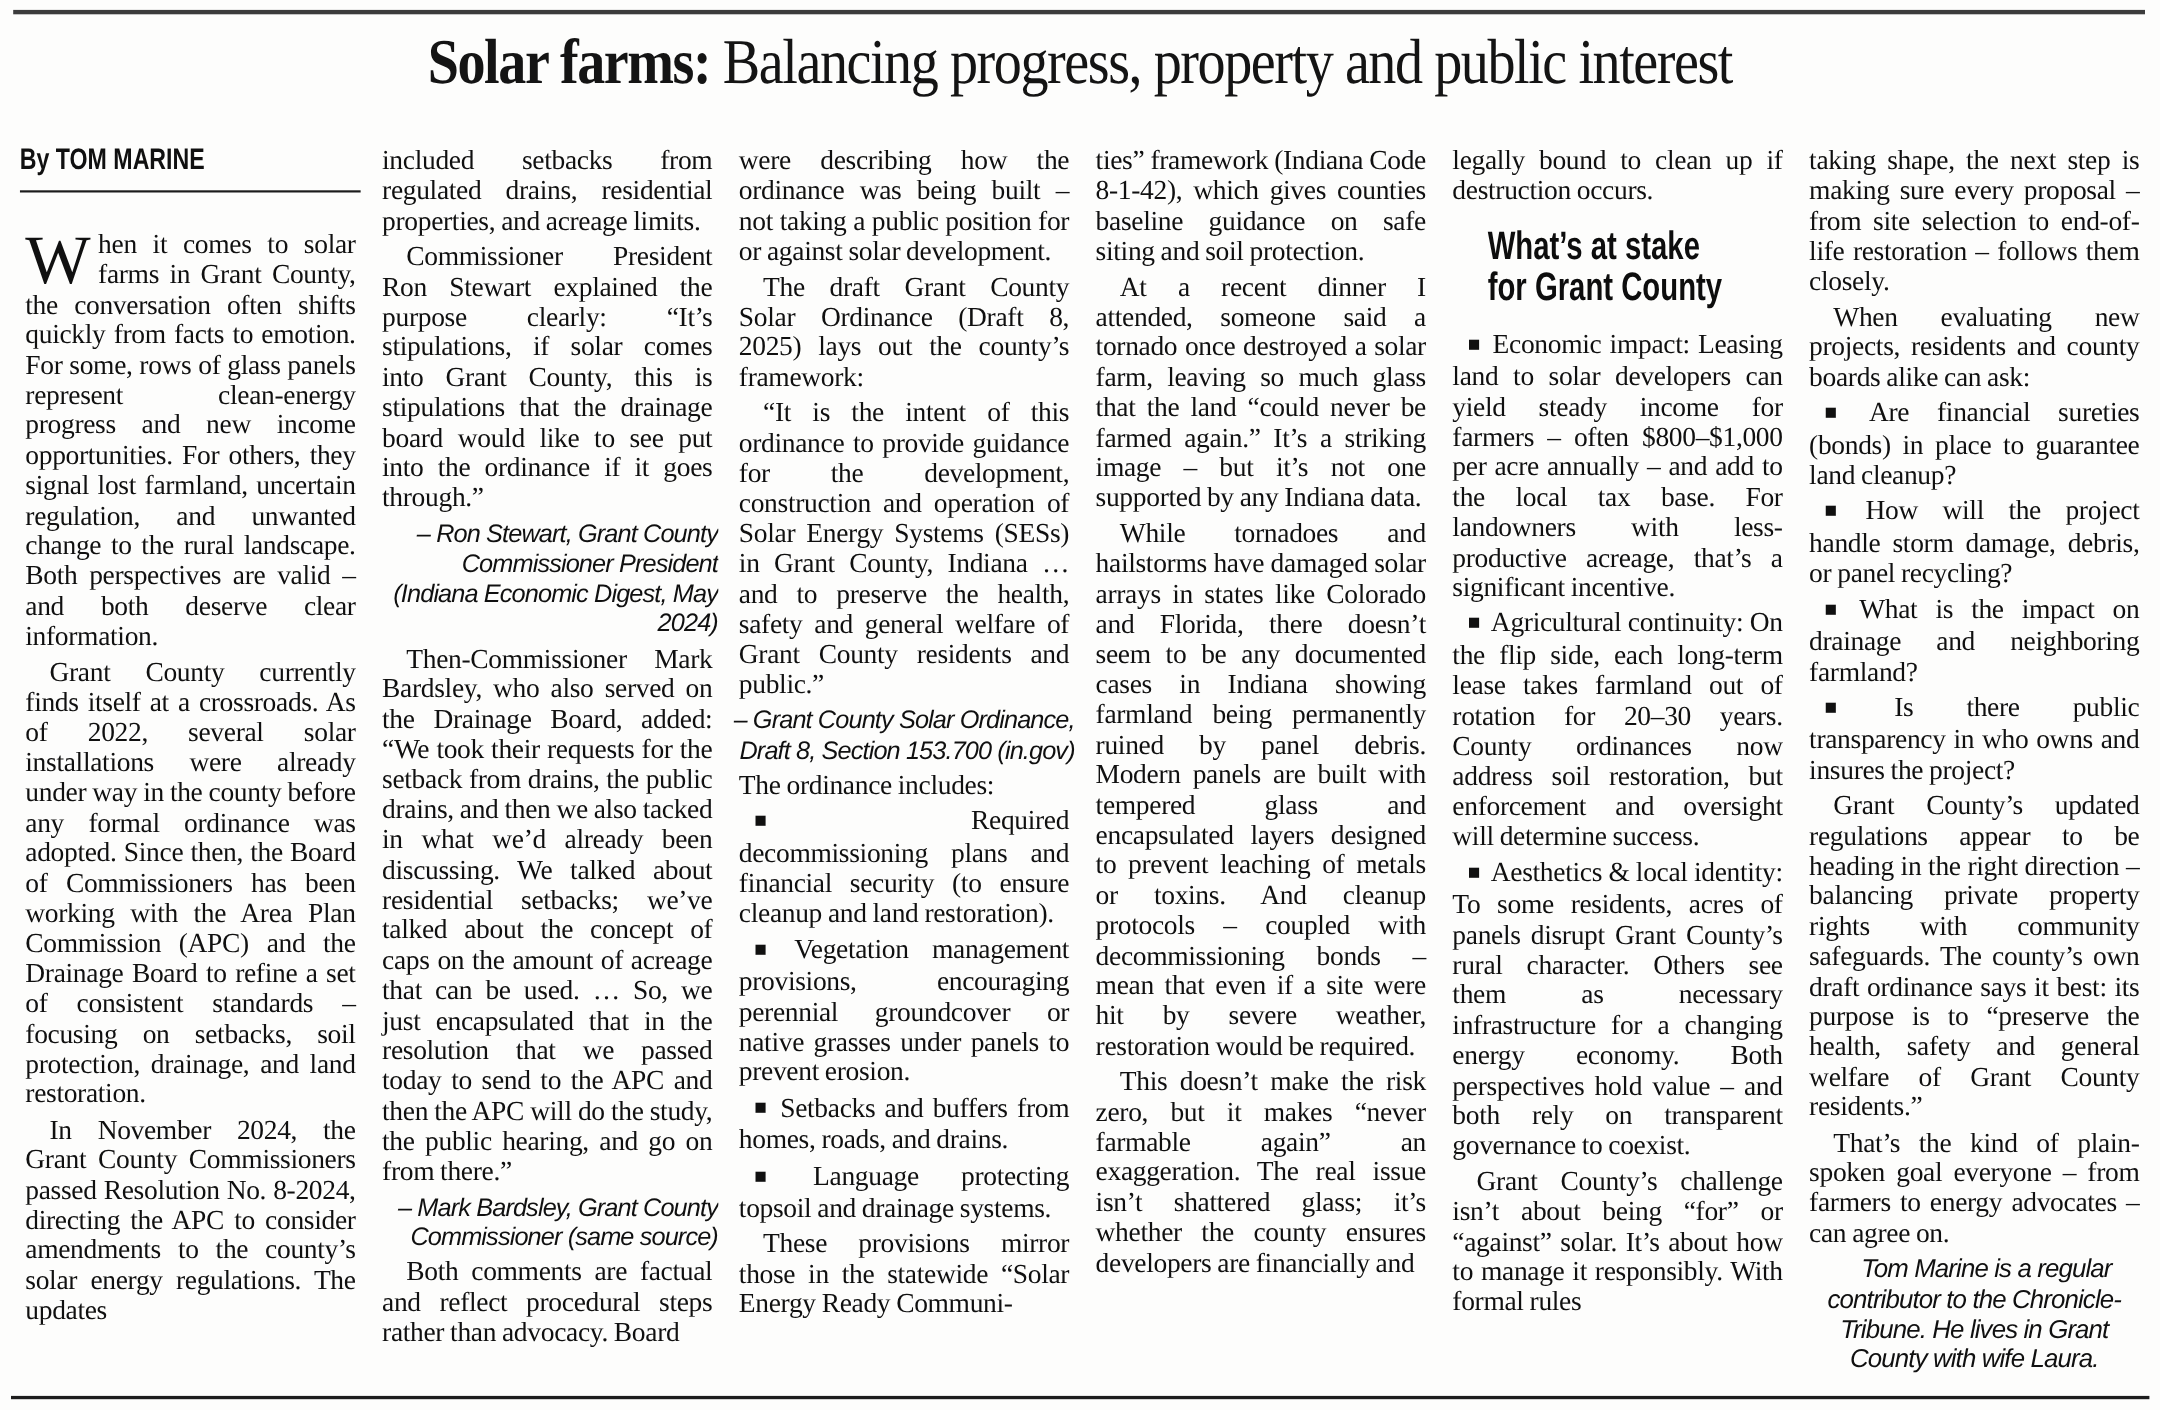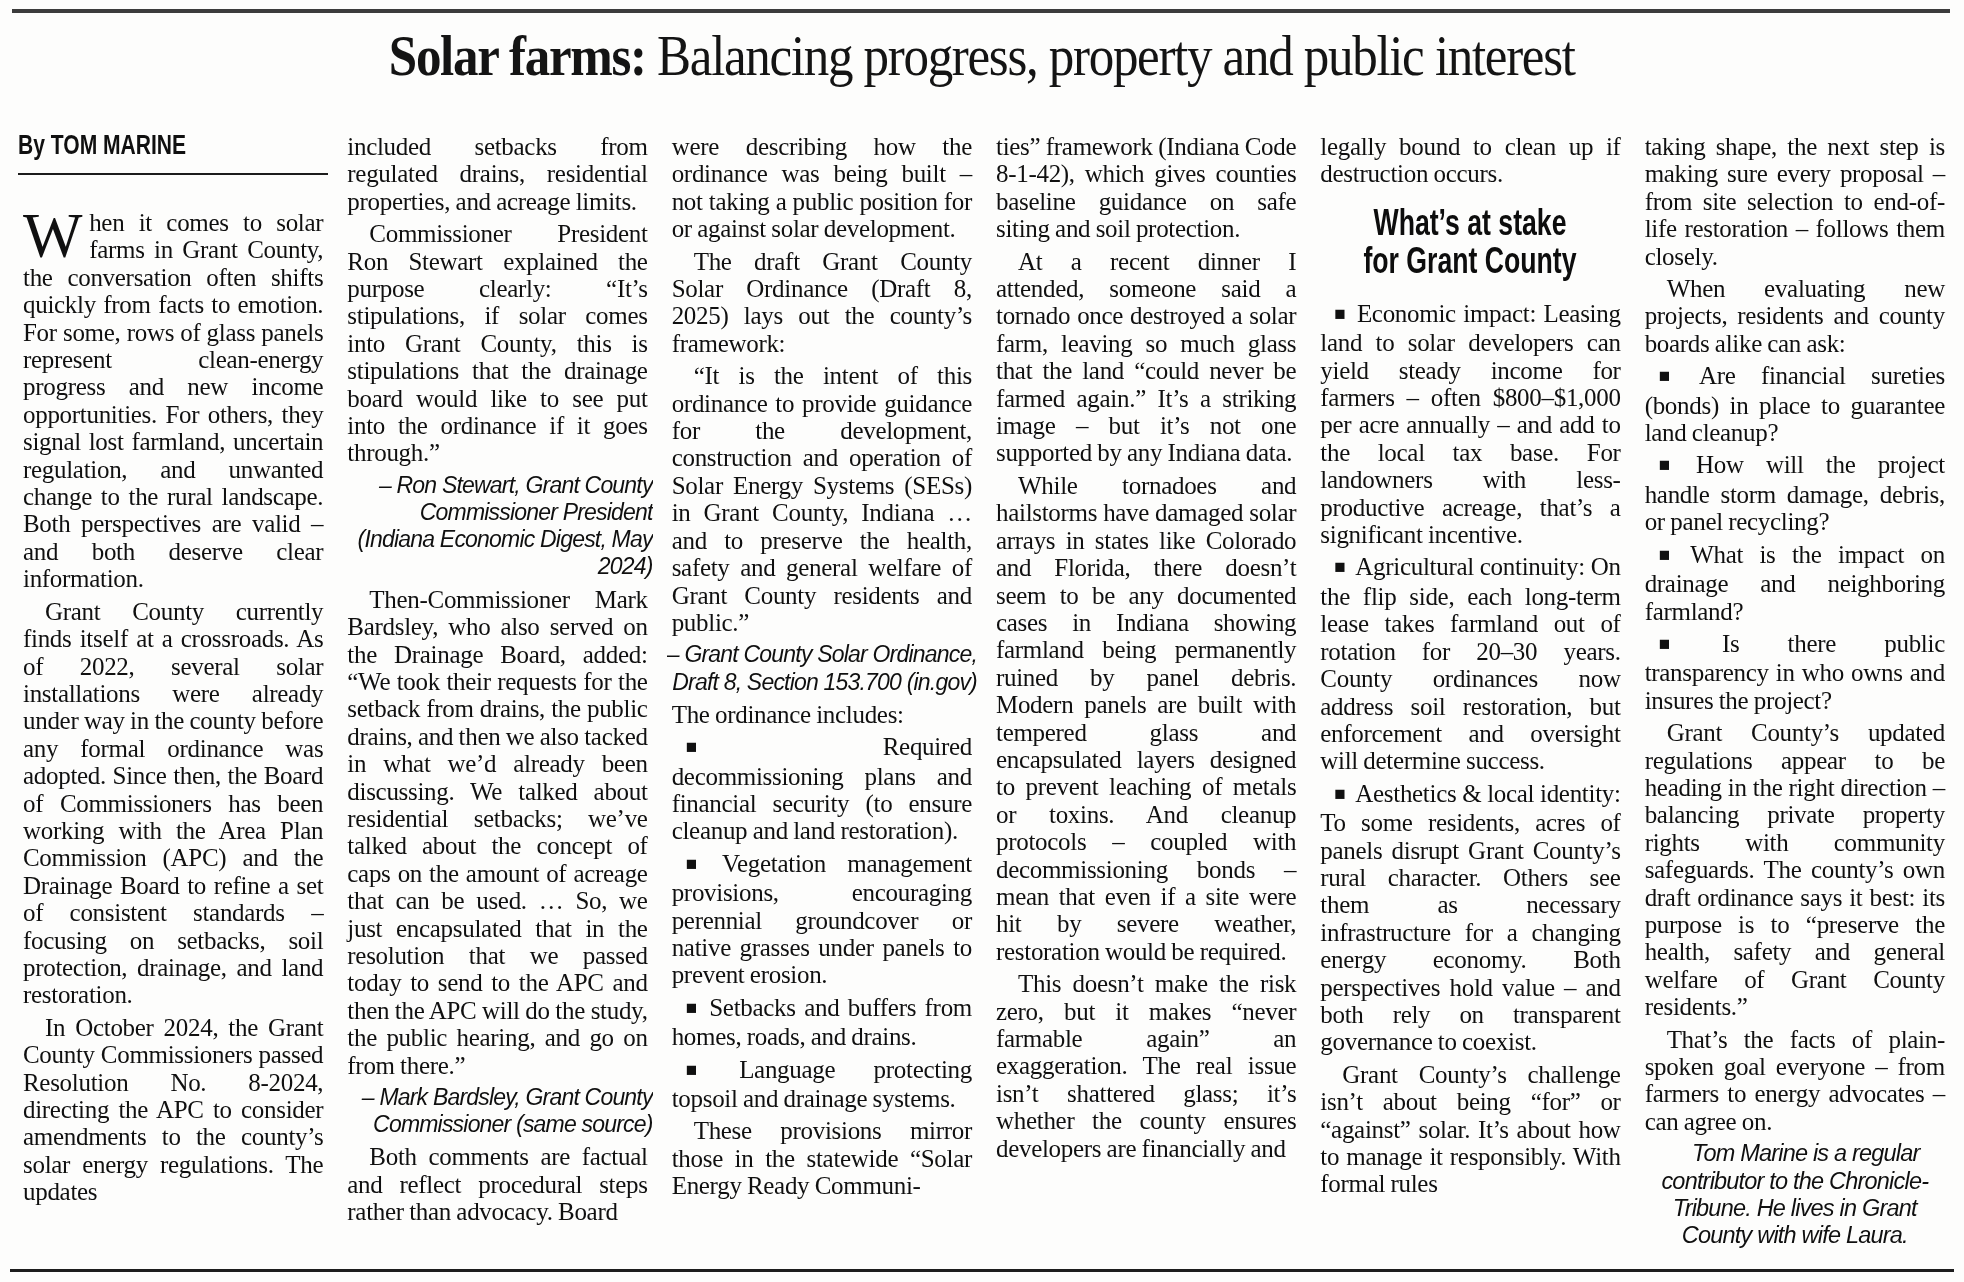--- a/index.html
+++ b/index.html
@@ -47,21 +47,21 @@
     transform:scaleX(0.78); transform-origin:left center;
   }
   .dropcap {
     float:left; font-size:63px; line-height:50px; padding:2px 7px 0 0;
   }
   p.attr {
     margin:0; font-family:"Liberation Sans", sans-serif; font-style:italic;
     font-size:23px; line-height:27.2px; text-align:right;
     letter-spacing:-0.8px;
   }
-  h2.subhead { margin:16px 0 20px 0; text-align:center; font-weight:bold; }
+  h2.subhead { margin:16px 0 20px 0; text-align:left; font-weight:bold; }
   .subhead-inner {
     display:inline-block; font-family:"Liberation Sans", sans-serif;
     font-weight:bold; font-size:36px; line-height:38px; white-space:nowrap;
     transform:scaleX(0.74); transform-origin:center; color:#0d0d0d;
   }
   p.bullet { text-indent:14px; }
   .square { font-size:19px; margin-right:9px; position:relative; top:-2px; letter-spacing:0; }
   p.tagline {
     margin:0; font-family:"Liberation Sans", sans-serif; font-style:italic;
     font-size:23.5px; line-height:27.4px; text-align:center; text-indent:22px;
@@ -75,21 +75,21 @@
 
 <h1 class="headline">
   <span class="headline-inner"><span class="headline-bold">Solar farms:</span><span> Balancing progress, property and public interest</span></span>
 </h1>
 
 <div class="columns">
   <div class="column">
       <div class="byline"><span class="byline-inner">By TOM MARINE</span></div>
       <p class="body"><span class="dropcap">W</span>hen it comes to solar farms in Grant County, the conversation often shifts quickly from facts to emotion. For some, rows of glass panels represent clean-energy progress and new income opportunities. For others, they signal lost farmland, uncertain regulation, and unwanted change to the rural landscape. Both perspectives are valid – and both deserve clear information.</p>
       <p class="body indent">Grant County currently finds itself at a crossroads. As of 2022, several solar installations were already under way in the county before any formal ordinance was adopted. Since then, the Board of Commissioners has been working with the Area Plan Commission (APC) and the Drainage Board to refine a set of consistent standards – focusing on setbacks, soil protection, drainage, and land restoration.</p>
-      <p class="body indent">In October 2024, the Grant County Commissioners passed Resolution No. 8-2024, directing the APC to consider amendments to the county’s solar energy regulations. The updates</p>
+      <p class="body indent">In November 2024, the Grant County Commissioners passed Resolution No. 8-2024, directing the APC to consider amendments to the county’s solar energy regulations. The updates</p>
     </div>
   <div class="column">
       <p class="body">included setbacks from regulated drains, residential properties, and acreage limits.</p>
       <p class="body indent">Commissioner President Ron Stewart explained the purpose clearly: “It’s stipulations, if solar comes into Grant County, this is stipulations that the drainage board would like to see put into the ordinance if it goes through.”</p>
       <p class="attr">– Ron Stewart, Grant County Commissioner President (Indiana Economic Digest, May 2024)</p>
       <p class="body indent">Then-Commissioner Mark Bardsley, who also served on the Drainage Board, added: “We took their requests for the setback from drains, the public drains, and then we also tacked in what we’d already been discussing. We talked about residential setbacks; we’ve talked about the concept of caps on the amount of acreage that can be used. … So, we just encapsulated that in the resolution that we passed today to send to the APC and then the APC will do the study, the public hearing, and go on from there.”</p>
       <p class="attr">– Mark Bardsley, Grant County Commissioner (same source)</p>
       <p class="body indent">Both comments are factual and reflect procedural steps rather than advocacy. Board</p>
     </div>
   <div class="column">
@@ -119,18 +119,18 @@
       <p class="body indent">Grant County’s challenge isn’t about being “for” or “against” solar. It’s about how to manage it responsibly. With formal rules</p>
     </div>
   <div class="column">
       <p class="body">taking shape, the next step is making sure every proposal – from site selection to end-of-life restoration – follows them closely.</p>
       <p class="body indent">When evaluating new projects, residents and county boards alike can ask:</p>
       <p class="body bullet"><span class="square">■</span>Are financial sureties (bonds) in place to guarantee land cleanup?</p>
       <p class="body bullet"><span class="square">■</span>How will the project handle storm damage, debris, or panel recycling?</p>
       <p class="body bullet"><span class="square">■</span>What is the impact on drainage and neighboring farmland?</p>
       <p class="body bullet"><span class="square">■</span>Is there public transparency in who owns and insures the project?</p>
       <p class="body indent">Grant County’s updated regulations appear to be heading in the right direction – balancing private property rights with community safeguards. The county’s own draft ordinance says it best: its purpose is to “preserve the health, safety and general welfare of Grant County residents.”</p>
-      <p class="body indent">That’s the facts of plain-spoken goal everyone – from farmers to energy advocates – can agree on.</p>
+      <p class="body indent">That’s the kind of plain-spoken goal everyone – from farmers to energy advocates – can agree on.</p>
       <p class="tagline">Tom Marine is a regular contributor to the Chronicle-Tribune. He lives in Grant County with wife Laura.</p>
     </div>
 </div>
 
 <div class="bottom-rule"></div>
 
 </body></html>

